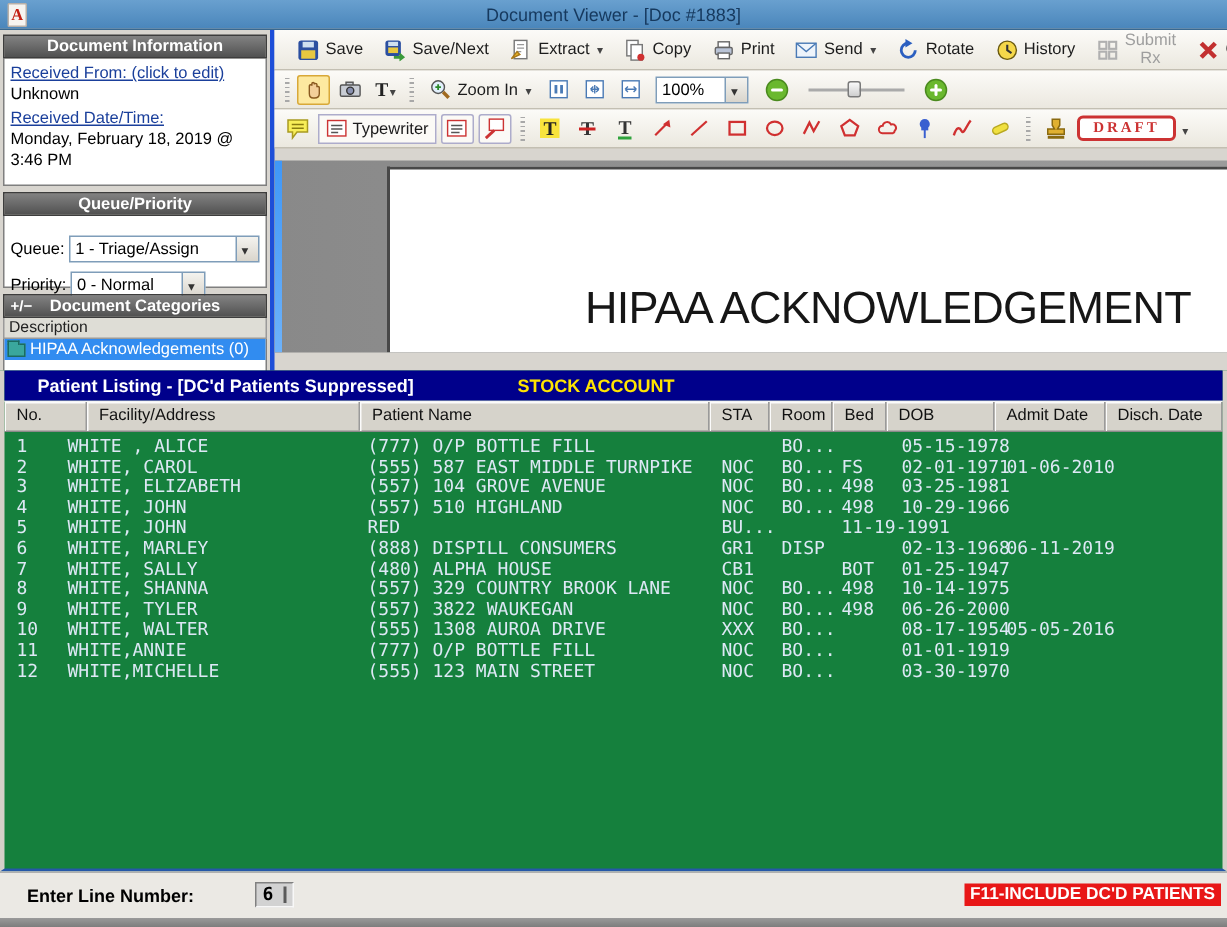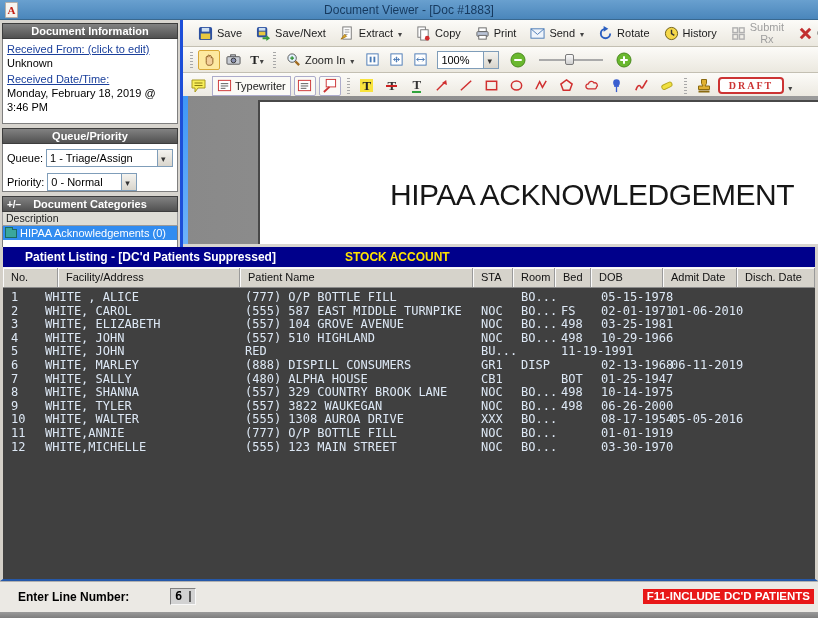--- a/index.html
+++ b/index.html
@@ -69,32 +69,32 @@
   .t-s::after { content:""; position:absolute; left:-1px; right:-1px; top:6px; height:2px; background:#cc2222; }
   .t-u { border-bottom:2px solid #2fa33c; color:#333; }
   .slider { width:64px; height:2px; background:#aaa; position:relative; margin:0 8px; }
   .slider .thumb { position:absolute; left:26px; top:-5px; width:9px; height:11px;
     background:linear-gradient(#fafafa,#cfcfcf); border:1px solid #7a7a7a; border-radius:2px; }
   .draftbtn { display:flex; align-items:center; border:2px solid #cc3333; border-radius:4px;
     background:#fff; color:#cc3333; font-weight:bold; font-size:10px; letter-spacing:2px;
     padding:1px 9px; height:17px; cursor:pointer; font-family:"Liberation Serif", serif; }
 
   
-  .docarea { position:absolute; left:183px; top:96px; width:635px; height:148px;
+  .docarea { position:absolute; left:183px; top:107px; width:635px; height:128px;
     background:linear-gradient(90deg,#898989,#9b9b9b); overflow:hidden; }
   .bluestrip { position:absolute; left:0; top:0; width:5px; height:100%;
     background:linear-gradient(#3f97f7,#6db2fa); }
   .page { position:absolute; left:75px; top:4px; right:0; bottom:0; background:#fff;
     border-left:2px solid #484848; border-top:2px solid #484848; }
   .hipaa { position:absolute; left:130px; top:76px; font-size:30px; color:#161616;
     letter-spacing:-0.5px; white-space:nowrap; }
 
   
   .plist { position:absolute; left:0; top:247px; width:818px; height:334px;
-    background:#404040; border-left:3px solid #d4d0c8; border-right:3px solid #d4d0c8;
+    background:#15803d; border-left:3px solid #d4d0c8; border-right:3px solid #d4d0c8;
     border-bottom:2px solid #2558a8; }
   .ptitle { position:relative; height:20px; background:#00008b; color:#fff; font-weight:bold;
     font-size:12px; line-height:20px; }
   .ptitle .main { position:absolute; left:22px; }
   .ptitle .acct { position:absolute; left:342px; color:#ffe400; }
   .pheadrow { display:grid; grid-template-columns:55px 182px 233px 40px 42px 36px 72px 74px 1fr;
     height:21px; background:#d6d3cb; border-top:1px solid #f4f4f4; border-bottom:1px solid #8a8a8a;
     font-size:11px; color:#111; }
   .pheadrow span { line-height:19px; padding-left:8px; border-right:1px solid #9a9a9a;
     box-shadow:inset 1px 1px 0 #fbfbfb; overflow:hidden; white-space:nowrap; }
@@ -134,21 +134,21 @@
   <div class="leftpanel">
     <div class="phead">Document Information</div>
     <div class="pbox" style="height:85px;">
       <a class="lnk">Received From: (click to edit)</a>
       <div class="val">Unknown</div>
       <a class="lnk">Received Date/Time:</a>
       <div class="val">Monday, February 18, 2019 @ 3:46 PM</div>
     </div>
     <div class="phead" style="margin-top:4px;">Queue/Priority</div>
     <div class="pbox" style="height:48px;">
-      <div class="fieldrow" style="margin-top:1px;">
+      <div class="fieldrow" style="margin-top:9px;">
         <span class="flabel">Queue:</span>
         <span class="combo" style="width:133px;">
           <span>1 - Triage/Assign</span>
           <span class="cbtn"></span>
         </span>
       </div>
       <div class="fieldrow">
         <span class="flabel">Priority:</span>
         <span class="combo" style="width:90px;">
           <span>0 - Normal</span>

